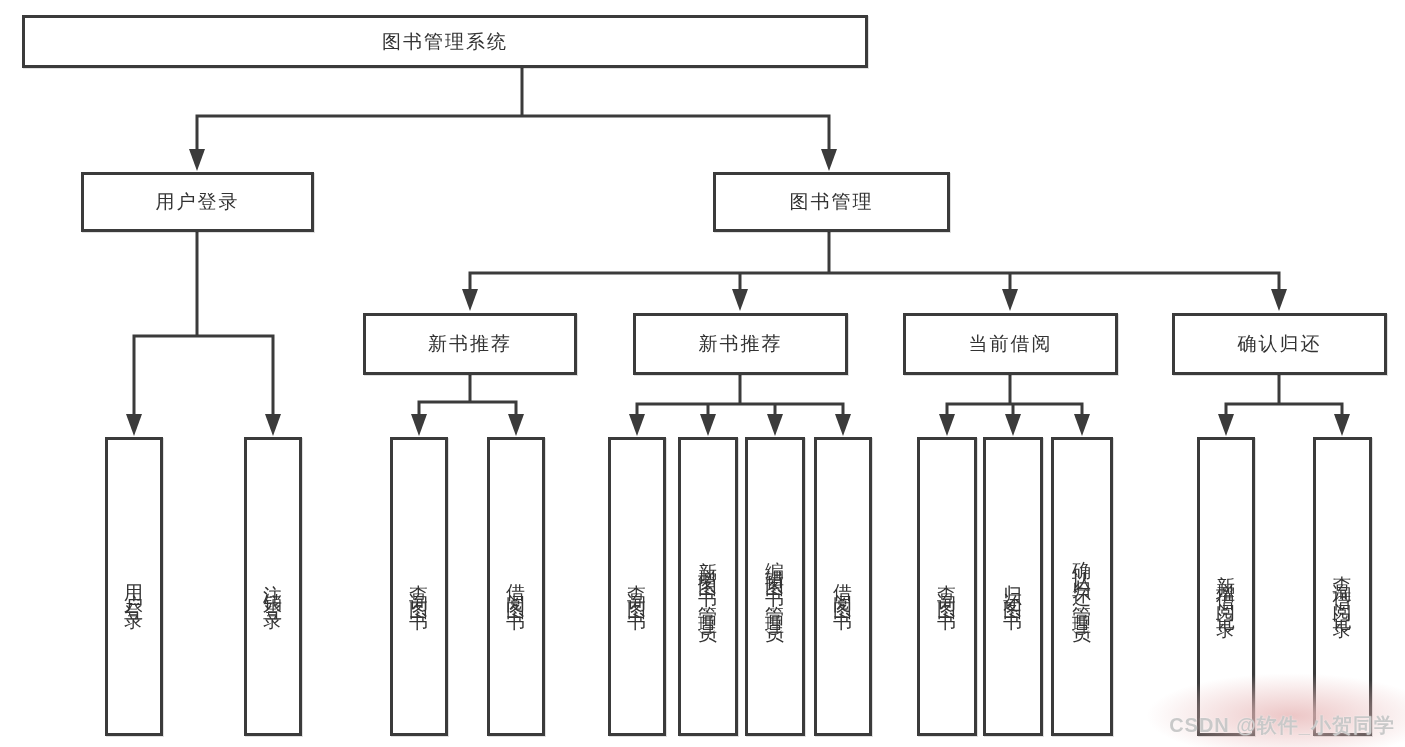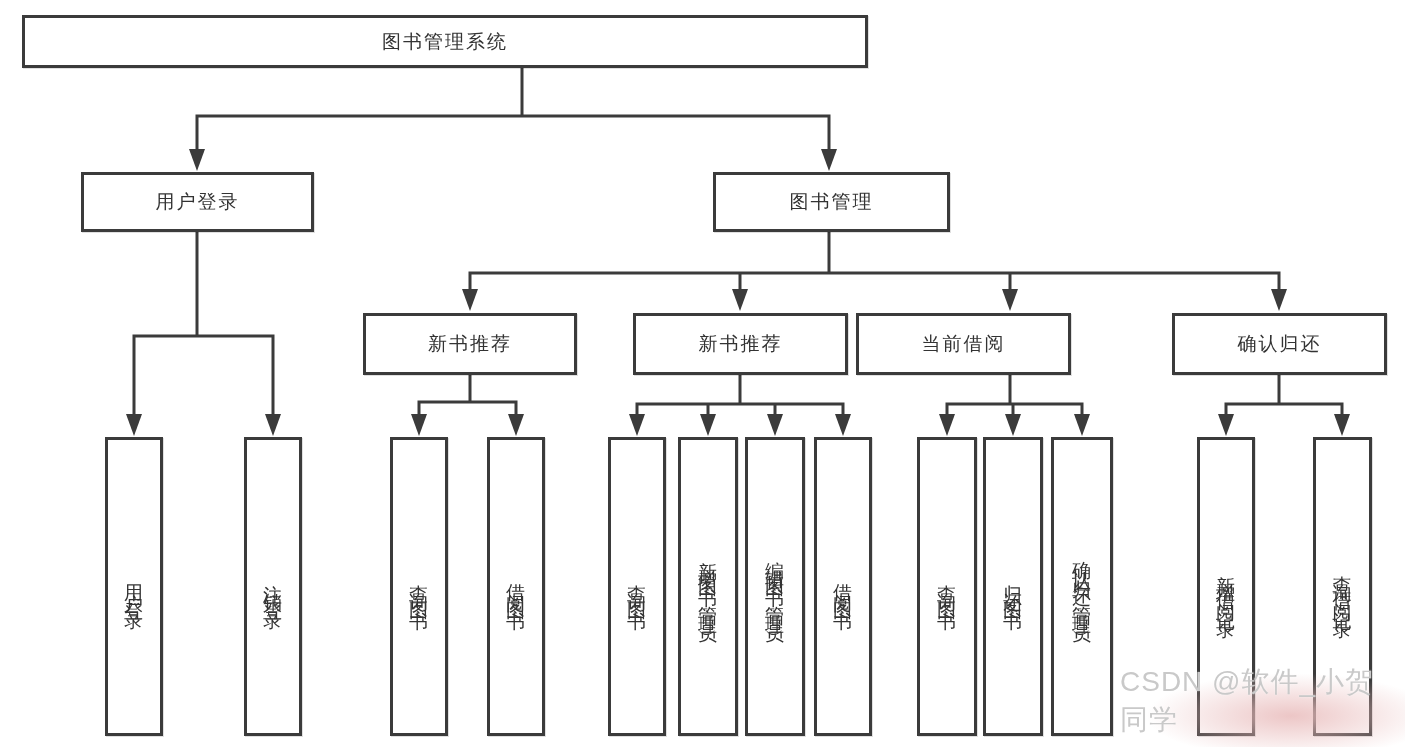--- a/index.html
+++ b/index.html
@@ -21,22 +21,23 @@
     font-size:19px; letter-spacing:9px; line-height:1;
   }
   .watermark {
     position:absolute; right:0; bottom:0; width:285px; height:78px;
     display:flex; align-items:flex-end; justify-content:flex-end;
     padding:0 10px 8px 0; box-sizing:border-box;
     background:radial-gradient(ellipse 65% 70% at 60% 60%,
       rgba(233,188,188,0.85), rgba(233,188,188,0.0) 78%);
   }
   .watermark .wm-text {
-    color:#c9c9c9; font-size:28px; letter-spacing:1px;
+    color:#c9c9c9; font-size:20px; letter-spacing:1px;
     text-shadow:0 0 2px rgba(255,255,255,0.6);
+    font-weight:bold;
   }
 </style>
 </head>
 <body>
 
 <div class="stage">
 
   <svg class="wires" width="1405" height="747" viewBox="0 0 1405 747">
     <g fill="none" stroke="#3b3b3b" stroke-width="3">
       <path d="M522 68 V117"></path>
@@ -92,21 +93,21 @@
   <div class="node h" style="left:363px; top:313px; width:214px; height:62px;">
     <span>新书推荐</span>
   </div>
 
   <div class="node h" style="left:713px; top:172px; width:237px; height:60px;">
     <span>图书管理</span>
   </div>
   <div class="node h" style="left:633px; top:313px; width:215px; height:62px;">
     <span>新书推荐</span>
   </div>
-  <div class="node h" style="left:856px; top:313px; width:215px; height:62px;">
+  <div class="node h" style="left:903px; top:313px; width:215px; height:62px;">
     <span>当前借阅</span>
   </div>
   <div class="node h" style="left:1172px; top:313px; width:215px; height:62px;">
     <span>确认归还</span>
   </div>
 
   <div class="node leaf" style="left:105px; width:58px;">
     <span class="vtxt">用户登录</span>
   </div>
   <div class="node leaf" style="left:244px; width:58px;">

